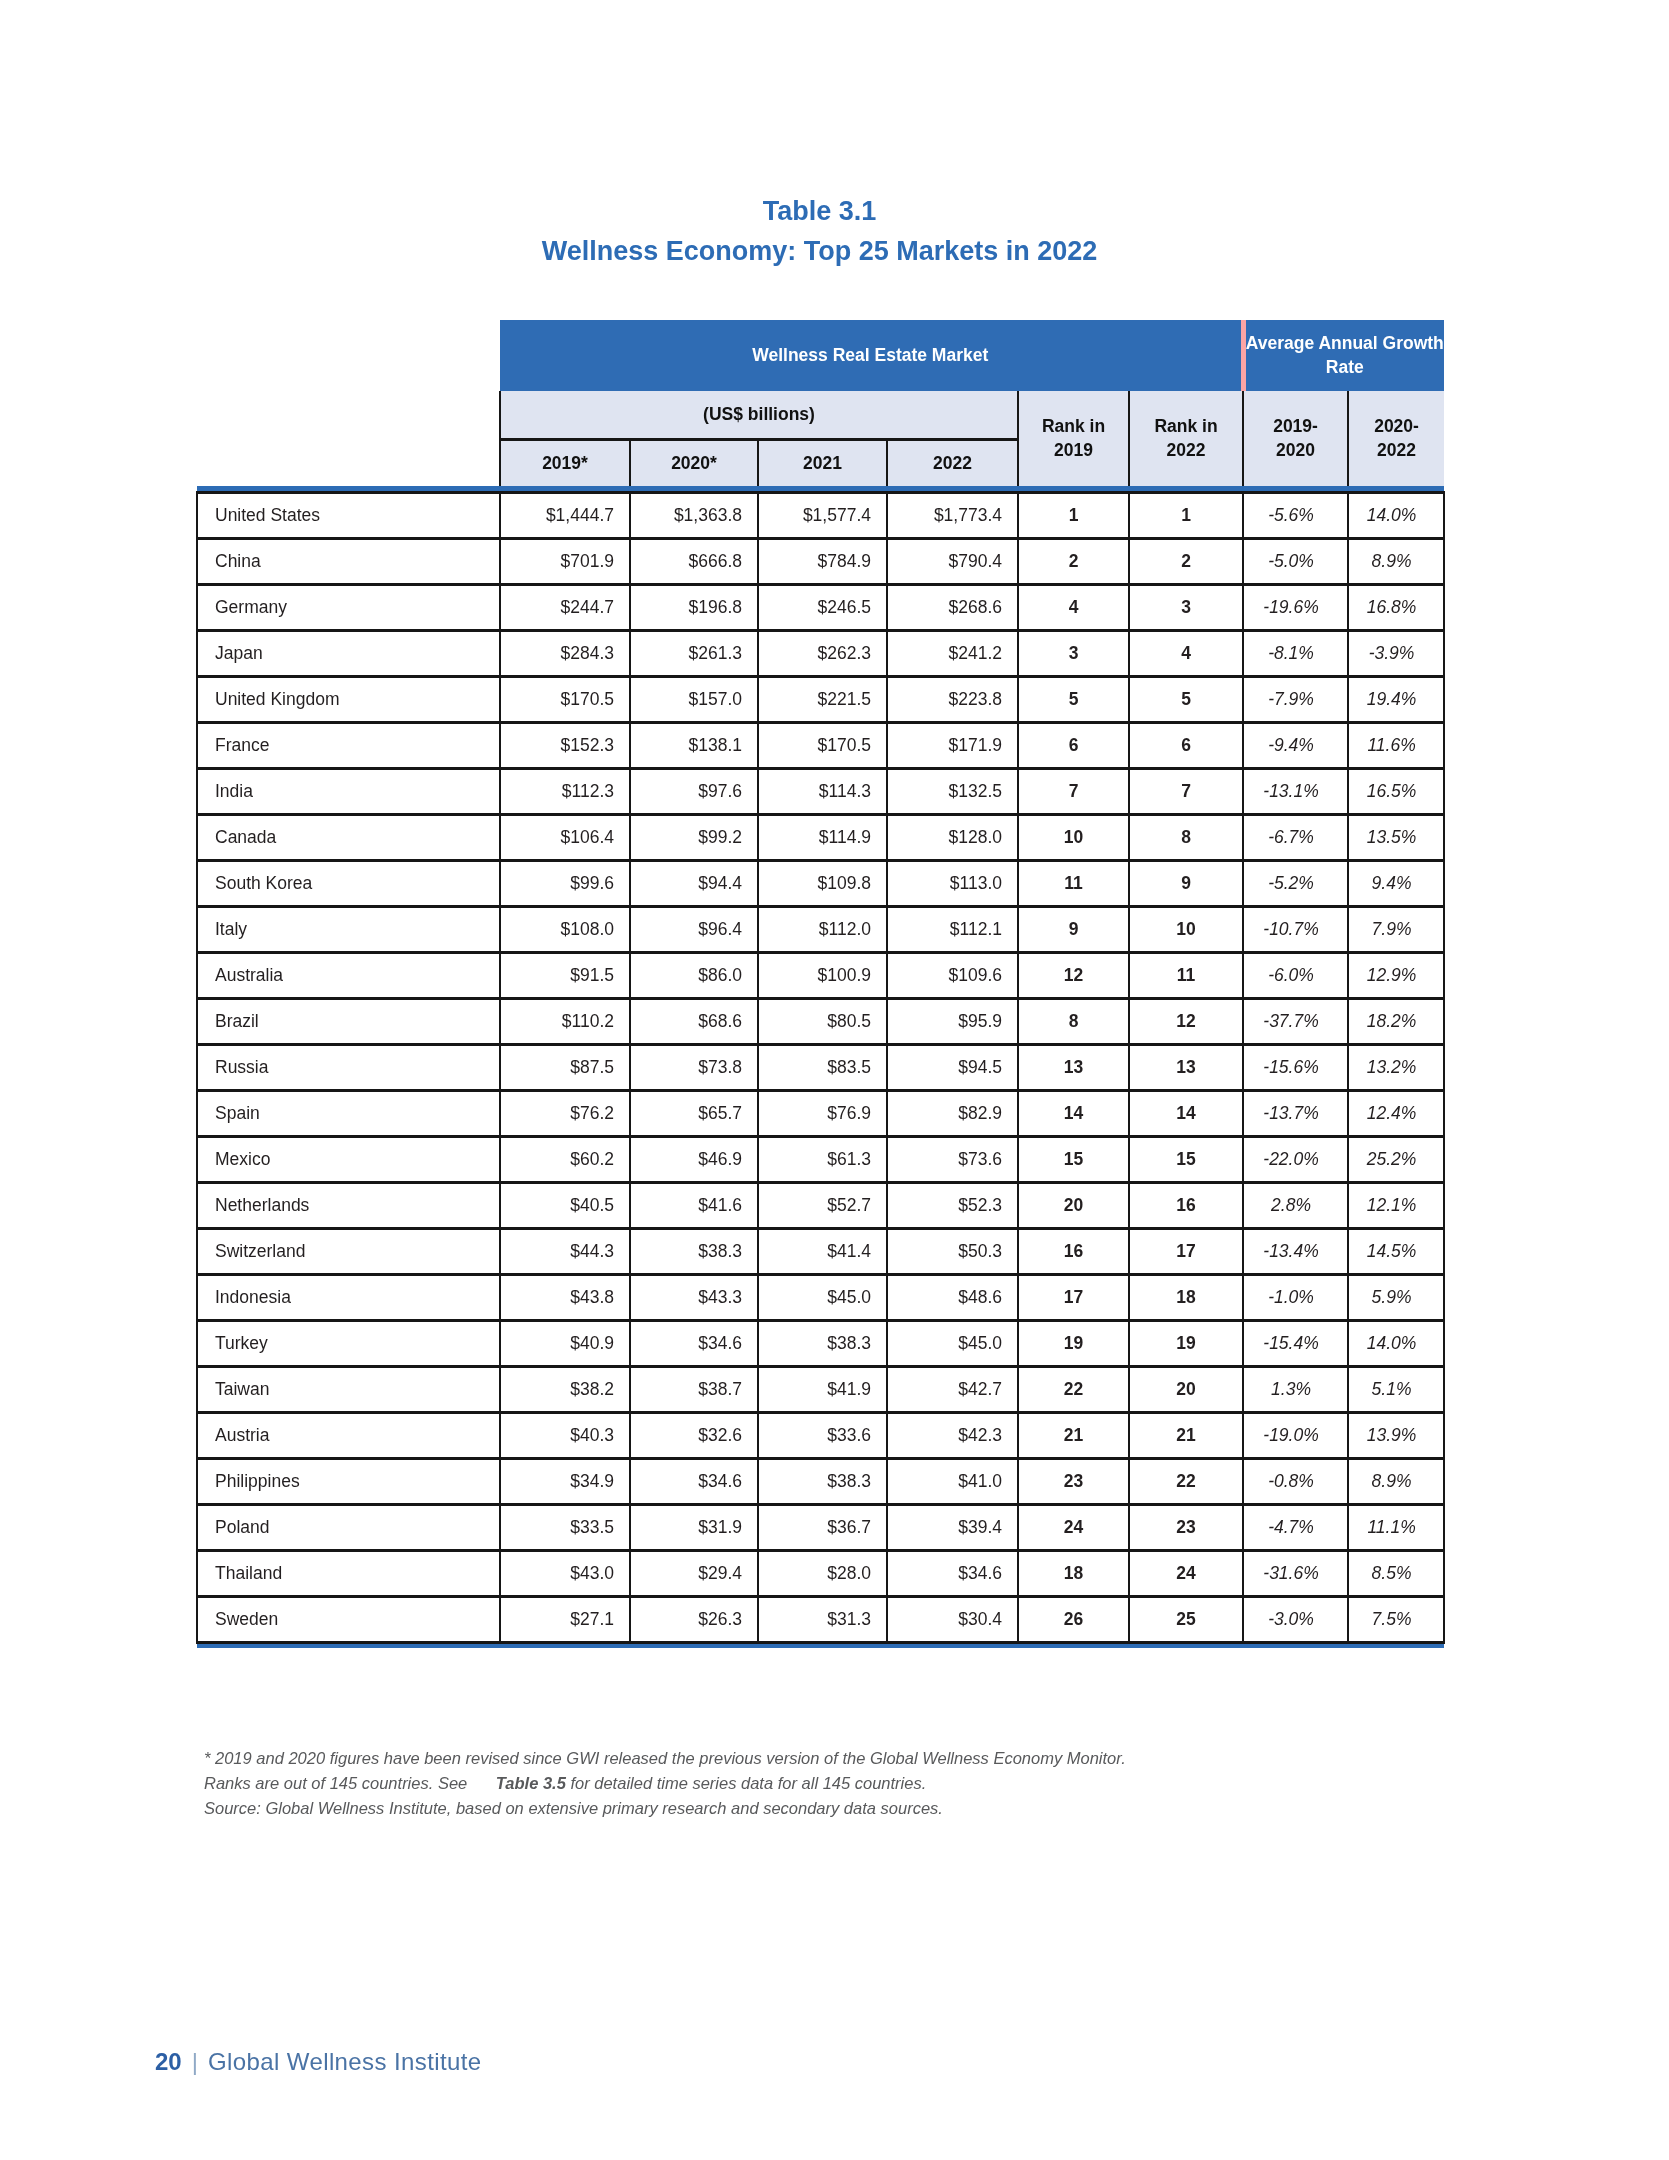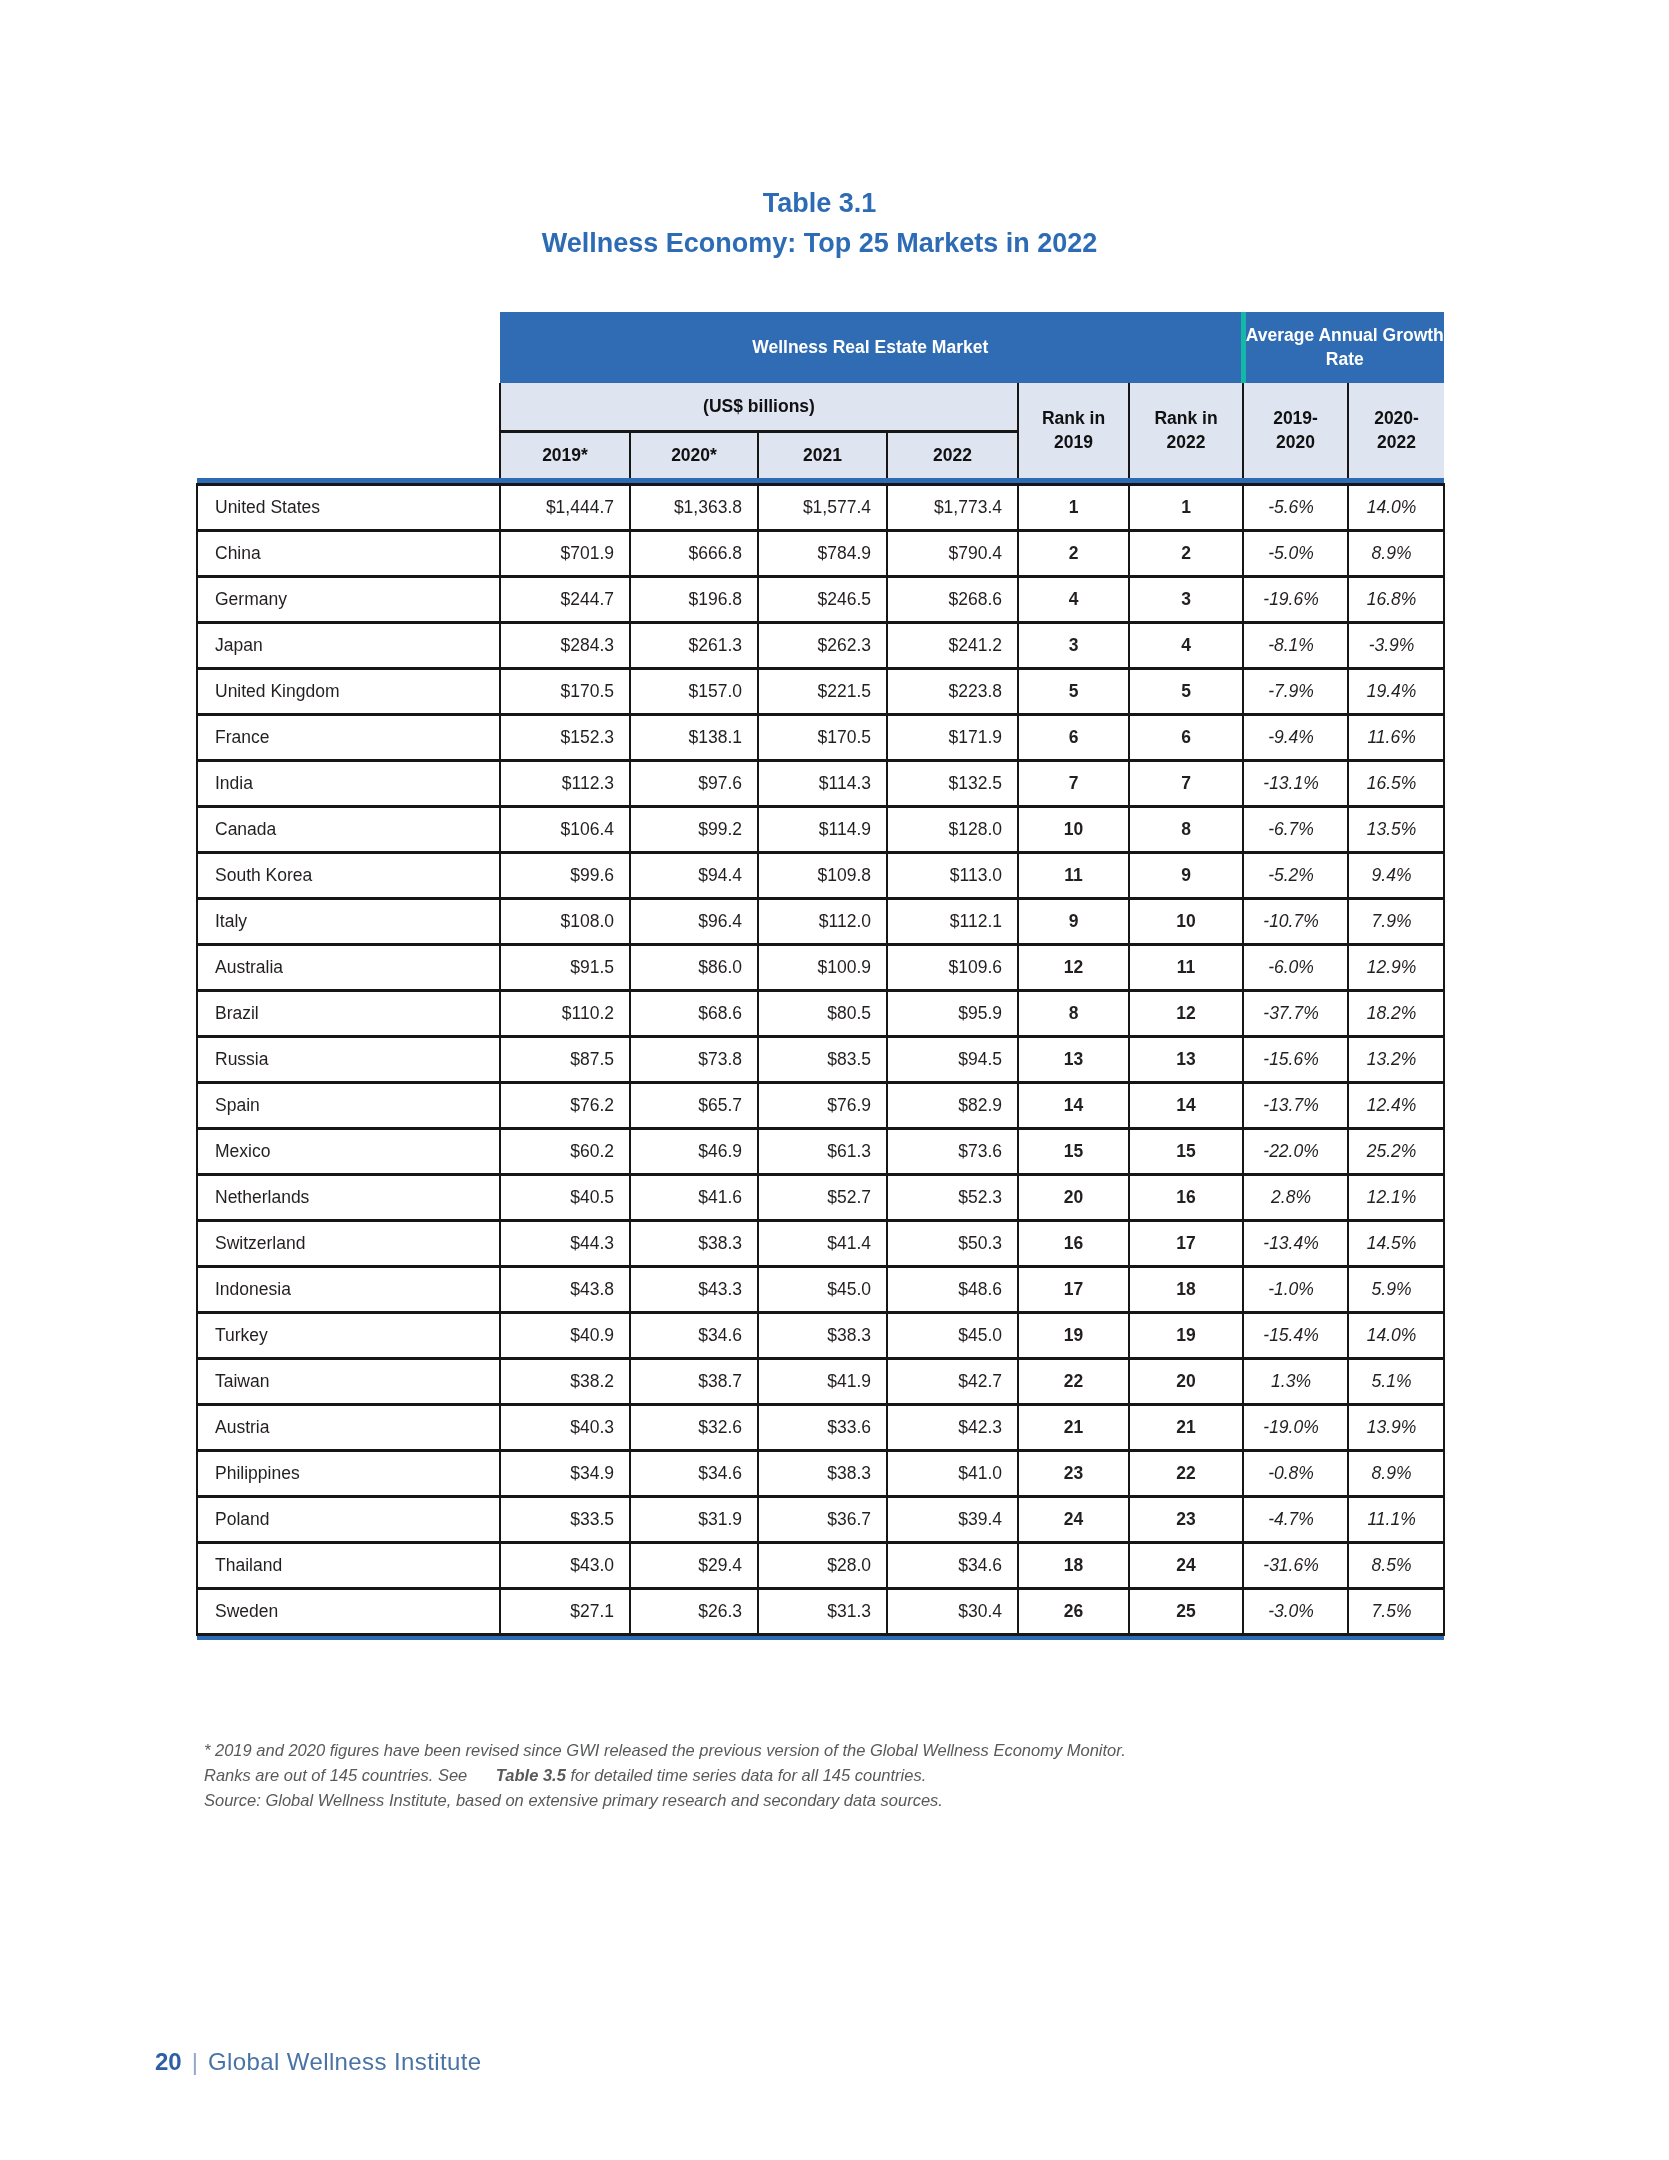--- a/index.html
+++ b/index.html
@@ -11,37 +11,37 @@
     --page-number-blue:#2c5fa5;
     --line-dark:#161616;
   }
   *{box-sizing:border-box;}
   html,body{margin:0;padding:0;}
   body{
     width:1669px;height:2160px;position:relative;background:#ffffff;
     font-family:"Liberation Sans","DejaVu Sans",sans-serif;
     color:#231f20;overflow:hidden;
   }
-  .content{position:absolute;left:196px;top:0;width:1247px;height:2060px;}
+  .content{position:absolute;left:196px;top:8px;width:1247px;height:2060px;}
   .title-block{
     position:absolute;top:183px;left:0;width:100%;text-align:center;
     color:var(--accent-blue);font-weight:700;font-size:27px;line-height:40px;
   }
   table.gwi{
     position:absolute;top:295px;left:0;width:1247px;
     border-collapse:collapse;table-layout:fixed;
     font-size:17.5px;color:#231f20;margin-top:17px;
   }
   table.gwi th{font-weight:700;padding:0;}
   td.spacer{border:none;background:#fff;}
   .group-row th.blue{
     background:var(--header-blue);color:#ffffff;height:71px;
     border:none;font-size:17.5px;line-height:1.32;text-align:center;
   }
-  .group-row th.gap-left{border-left:5px solid #14b8a6;}
+  .group-row th.gap-left{border-left:5px solid #fca5a5;}
   .sub-row th,.year-row th{
     background:var(--light-header-bg);color:#111;text-align:center;
     font-size:17.5px;
   }
   th.units{height:48px;border-bottom:3px solid var(--line-dark);border-left:2px solid var(--line-dark);}
   th.two-line{line-height:1.32;vertical-align:middle;}
   th.bl{border-left:2px solid var(--line-dark);}
   .year-row th{height:47px;border-left:2px solid var(--line-dark);}
   .blue-divider td{height:6px;background:var(--accent-blue);border:none;padding:0;line-height:0;}
   tbody td.cell{

